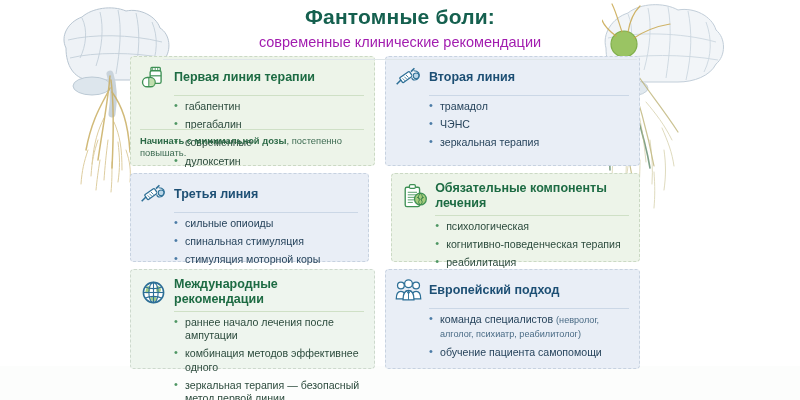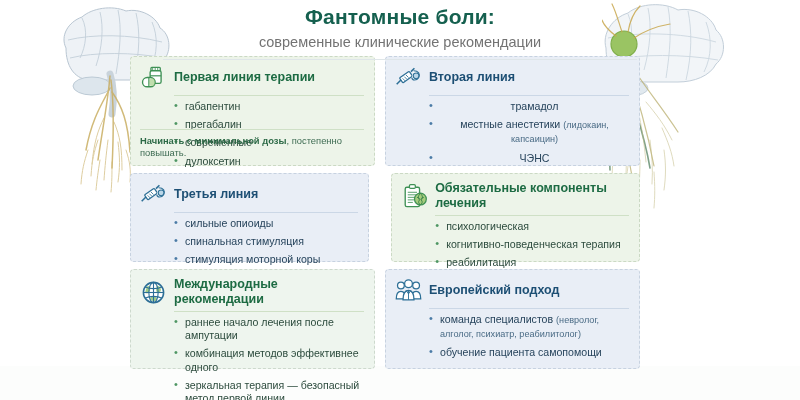--- a/index.html
+++ b/index.html
@@ -34,21 +34,21 @@
     z-index: 4;
   }
   .title {
     font-size: 21px; font-weight: bold;
     color: #15604f;
     letter-spacing: .2px;
     line-height: 26px;
   }
   .subtitle {
     font-size: 14.5px; font-weight: normal;
-    color: #737373;
+    color: #a21caf;
     line-height: 22px;
     margin-top: 1px;
   }
   .title-divider {
     width: 474px; height: 1px;
     background: #dfe6e9;
     margin: 6px auto 0;
   }
 
   
@@ -65,21 +65,21 @@
     border: 1px dashed #c9d2cb;
     border-radius: 4px;
     padding: 7px 10px 8px 9px;
     position: relative;
   }
   .card.green { background: #edf4e9; border-color: #cbd9c4; }
   .card.blue  { background: #e9eef6; border-color: #c7d2e0; }
   .card.mint  { background: #eef5ee; border-color: #cdd9cd; }
 
   .card.c1 { width: 245px; height: 110px; }
-  .card.c2 { width: 255px; height: 110px; text-align: center; }
+  .card.c2 { width: 255px; height: 110px; }
   .card.c3 { width: 245px; height: 89px; }
   .card.c4 { width: 255px; height: 89px; margin-left: 12px; }
   .card.c5 { width: 245px; height: 100px; }
   .card.c6 { width: 255px; height: 100px; }
 
   .card-head {
     display: flex; align-items: center; gap: 7px;
     padding-bottom: 4px;
   }
   .card-icon { width: 27px; height: 27px; flex: 0 0 27px; }
@@ -263,21 +263,20 @@
               <path d="M9 17 L12 20 M11 15 L14 18 M13 13 L16 16"></path>
             </g>
             <path d="M22 8 C28 8 30 12 28 16 C26 20 20 20 20 16" fill="#ffffff" stroke="#2d6f96" stroke-width="1.4"></path>
             <circle cx="25" cy="14" r="3.4" fill="#bcd7e8" stroke="#2d6f96" stroke-width="1.3"></circle>
           </svg>
           <div class="card-title">Вторая линия</div>
         </div>
         <div class="head-rule"></div>
         <ul class="bullets">
           <li><span>трамадол</span></li>
-          <li><span>местные анестетики </span><span class="sub-note">(лидокаин, капсаицин)</span></li>
           <li><span>ЧЭНС</span></li>
           <li><span>зеркальная терапия</span></li>
         </ul>
       </div>
     </div>
 
     <div class="row">
 
       <div class="card blue c3">
         <div class="card-head">

